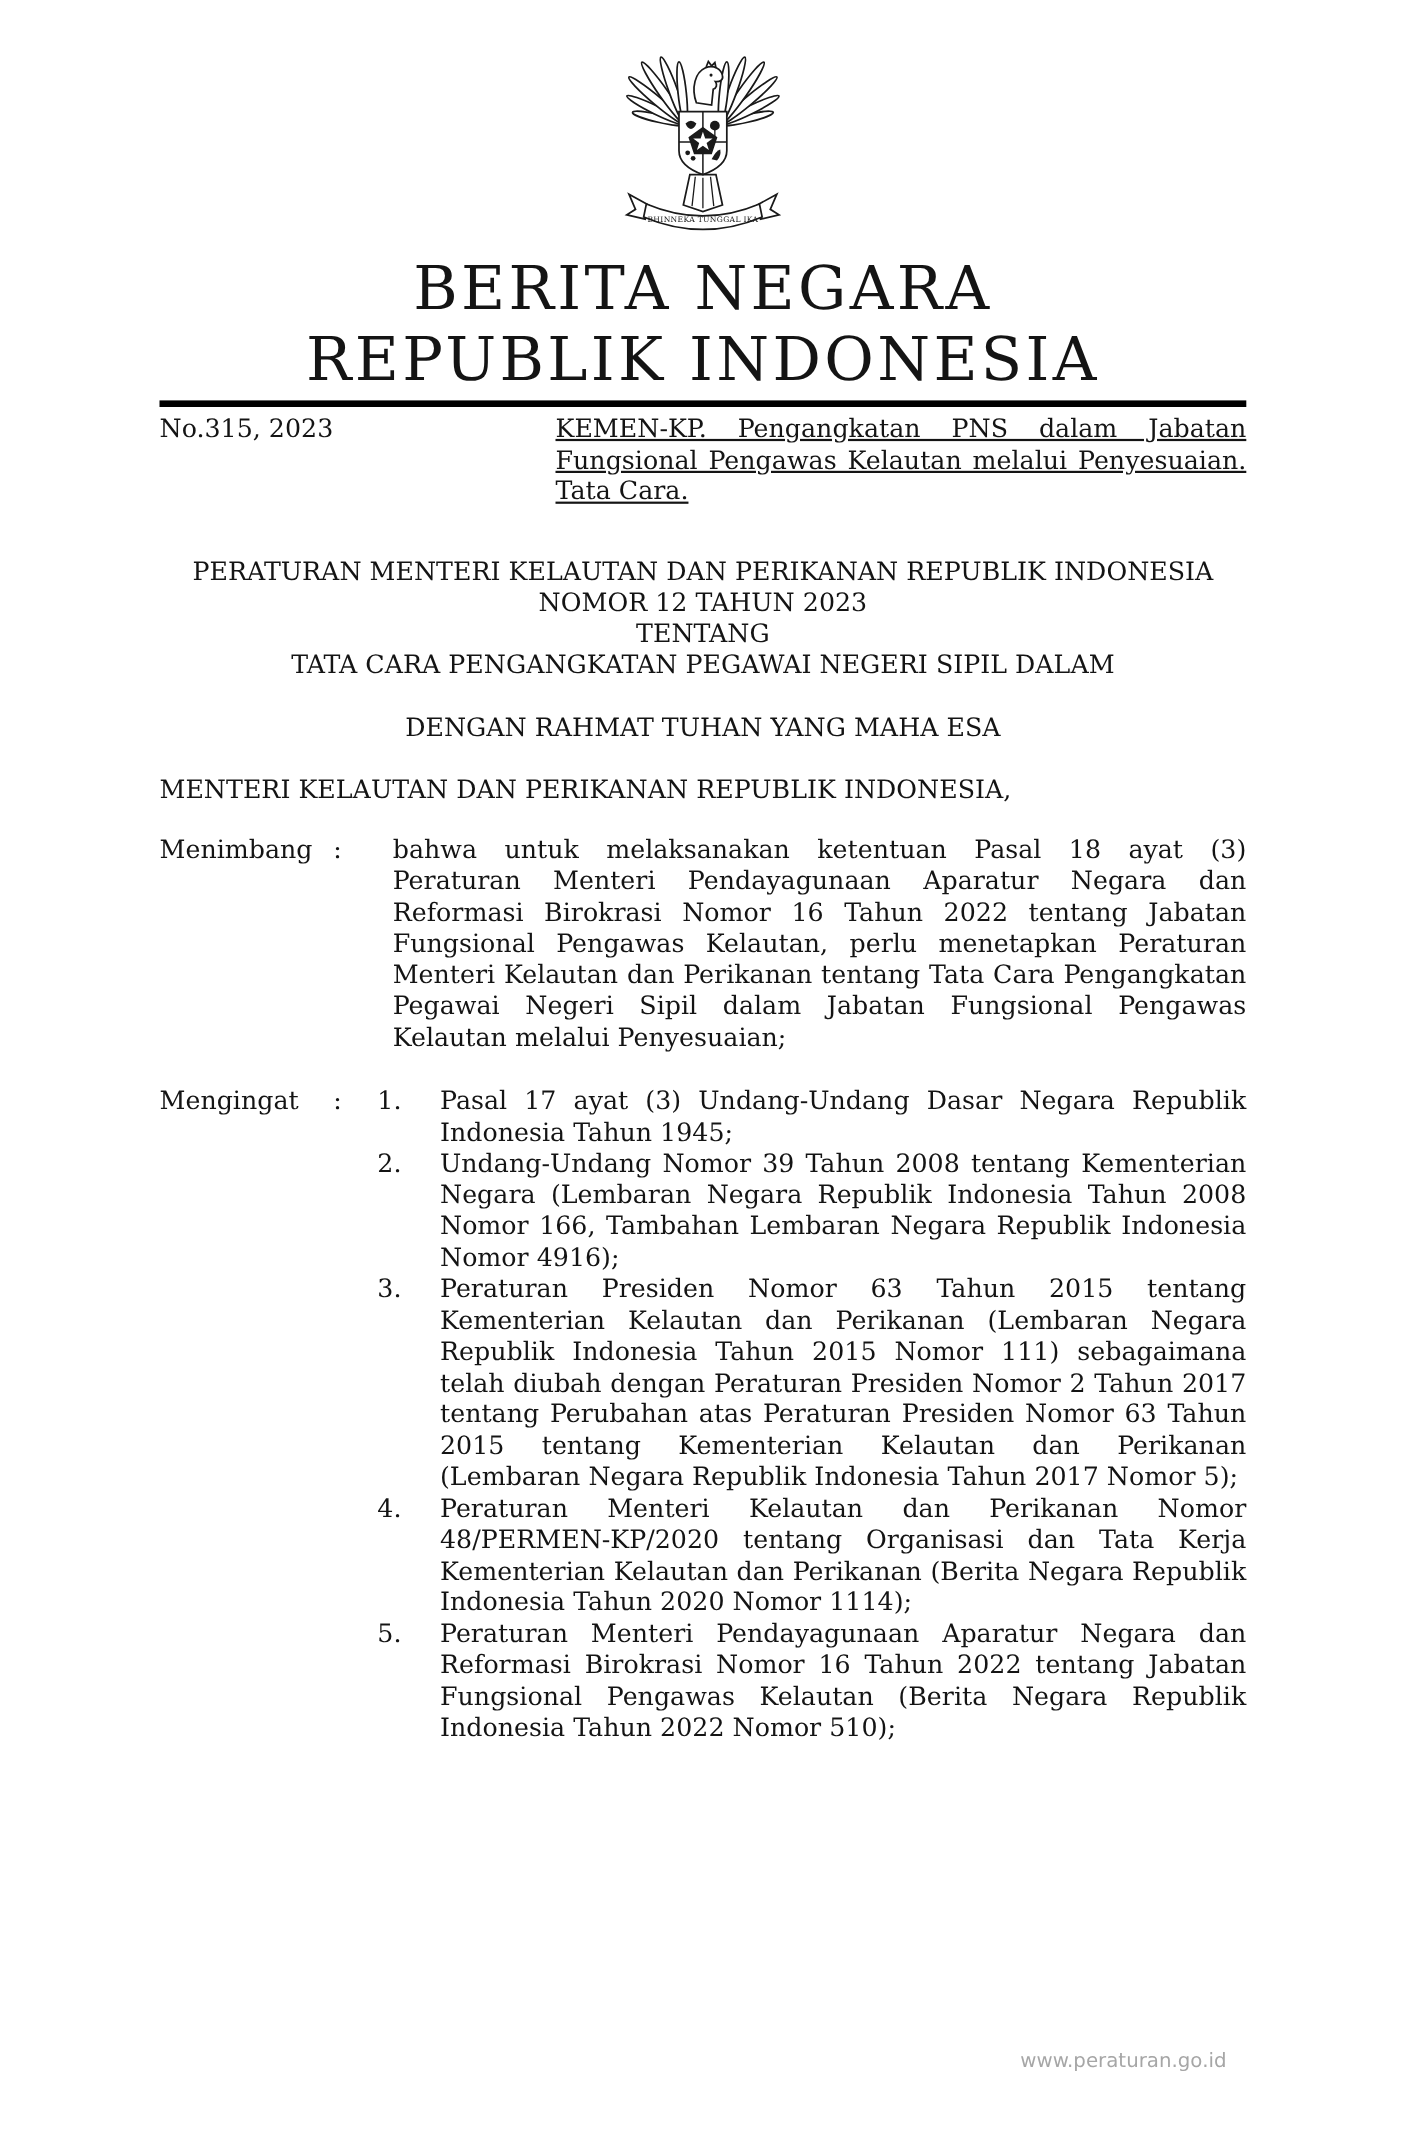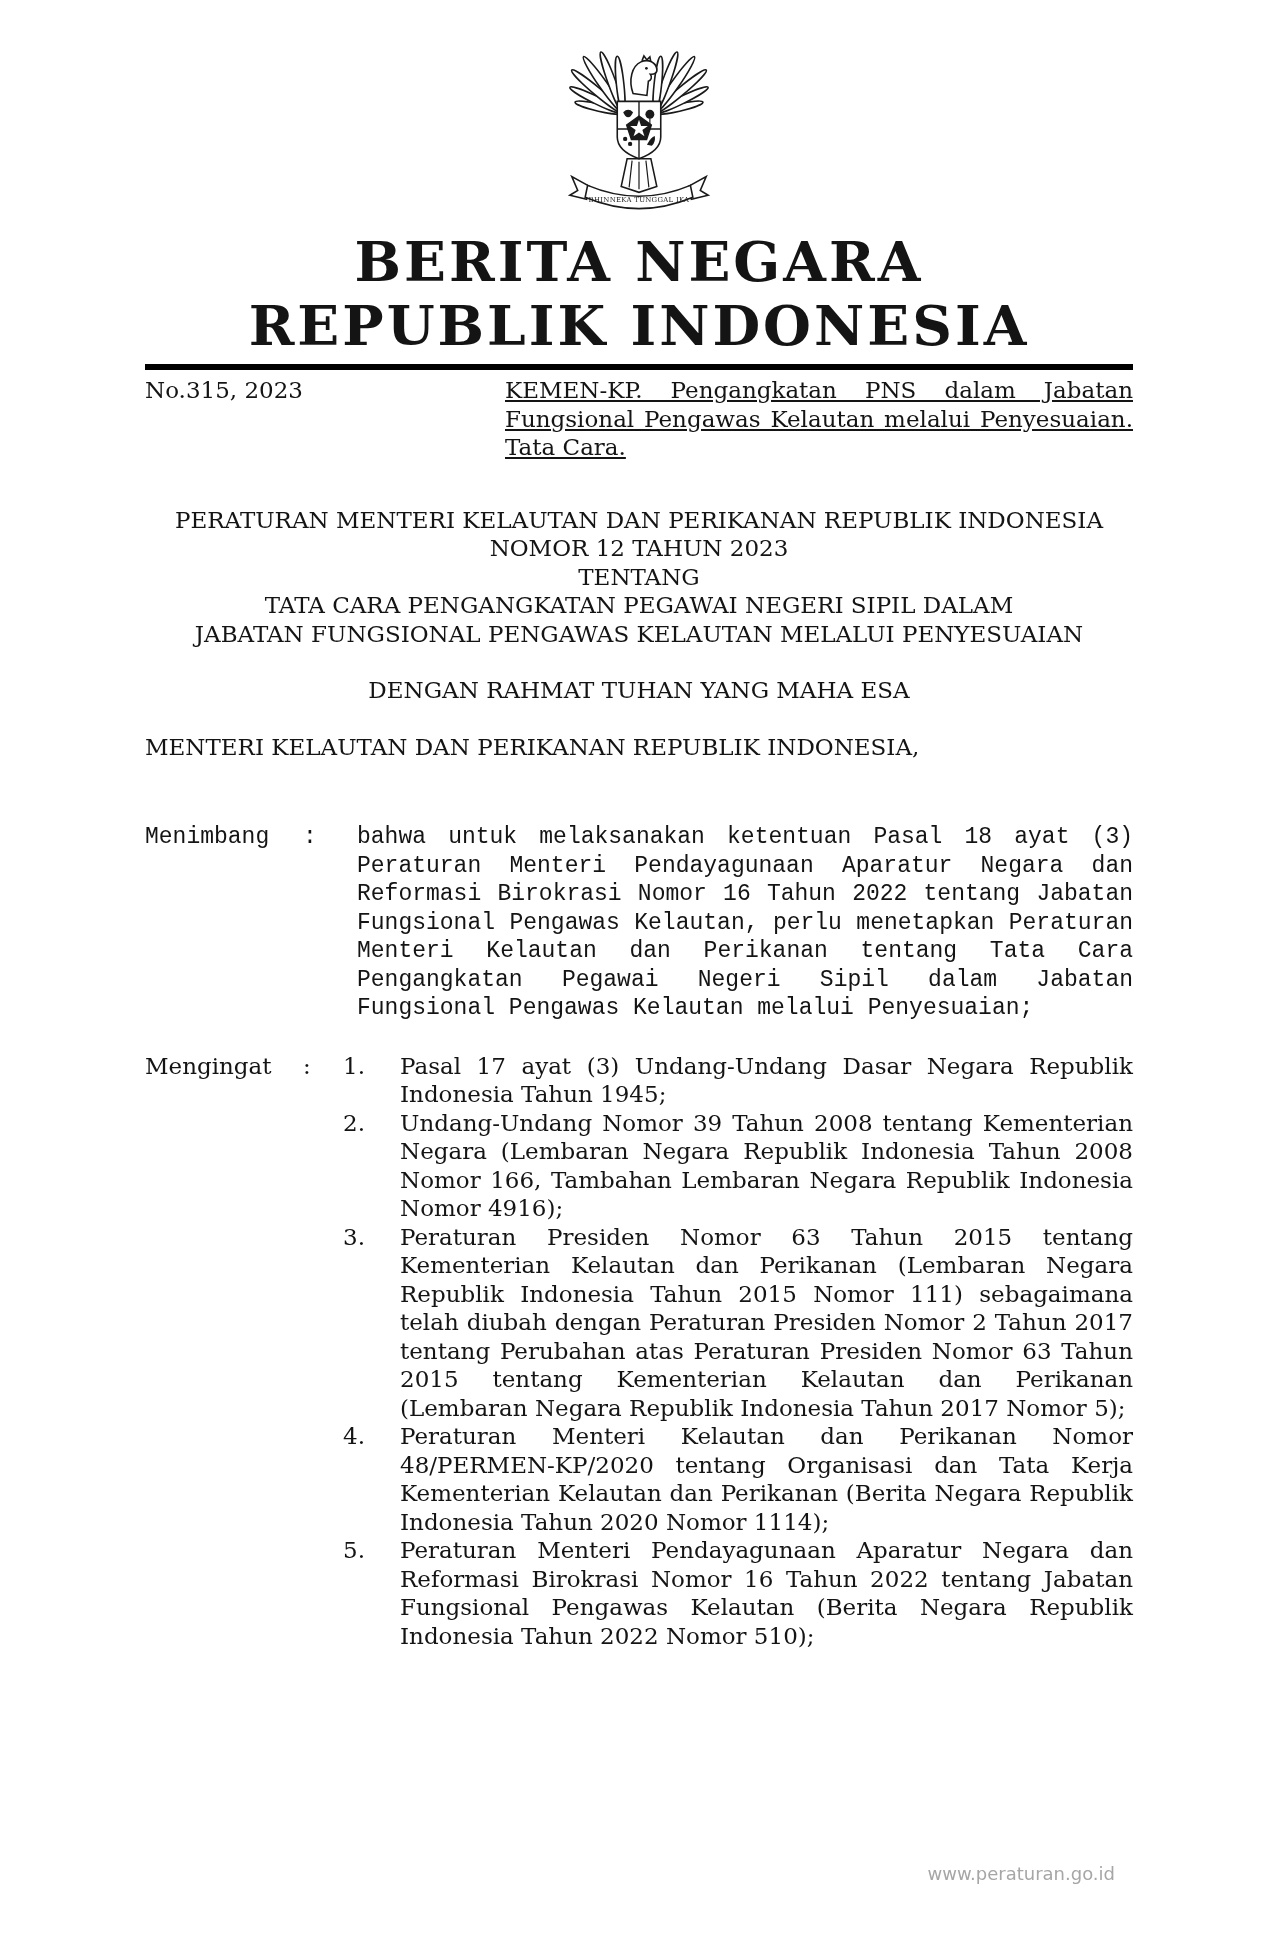--- a/index.html
+++ b/index.html
@@ -17,21 +17,21 @@
     padding: 0 142px 0 145px;
   }
   .emblem-wrap {
     margin-top: 50px;
     text-align: center;
     height: 170px;
   }
   .emblem-wrap svg { width: 160px; height: 168px; }
   .gz-title {
     text-align: center;
-    font-weight: bold;
+    font-weight: normal;
     font-size: 55px;
     line-height: 64px;
     letter-spacing: 3px;
     margin-top: 10px;
     white-space: nowrap;
   }
   .rule {
     margin-top: 6px;
     height: 6px;
     background: #000000;
@@ -40,21 +40,21 @@
     display: flex;
     margin-top: 6px;
   }
   .masthead-number { width: 360px; flex: none; }
   .masthead-subject { flex: 1; text-align: justify; text-decoration: underline; }
   .doc-title { margin-top: 44px; text-align: center; }
   .doc-title .line { white-space: nowrap; }
   .invocation { margin-top: 28px; text-align: center; }
   .authority  { margin-top: 28px; }
   .clause { display: flex; align-items: flex-start; }
-  .clause.considerations { margin-top: 62px; font-family: Liberation Mono, monospace; }
+  .clause.considerations { margin-top: 26px; }
   .clause.legal-basis   { margin-top: 29px; }
   .clause-label { width: 158px; flex: none; }
   .clause-colon { width: 40px; flex: none; }
   .clause-body  { flex: 1; }
   .clause.considerations .clause-body { padding-left: 14px; text-align: justify; }
   .basis-item { display: flex; align-items: flex-start; }
   .basis-num  { width: 57px; flex: none; }
   .basis-text { flex: 1; text-align: justify; }
   .watermark {
     position: absolute;
@@ -142,21 +142,20 @@
   <div class="doc-title">
 
       <div class="line">PERATURAN MENTERI KELAUTAN DAN PERIKANAN REPUBLIK INDONESIA</div>
 
       <div class="line">NOMOR 12 TAHUN 2023</div>
 
       <div class="line">TENTANG</div>
 
       <div class="line">TATA CARA PENGANGKATAN PEGAWAI NEGERI SIPIL DALAM</div>
 
-      <div class="line">JABATAN FUNGSIONAL PENGAWAS KELAUTAN MELALUI PENYESUAIAN</div>
     </div>
 
   <div class="invocation">DENGAN RAHMAT TUHAN YANG MAHA ESA</div>
   <div class="authority">MENTERI KELAUTAN DAN PERIKANAN REPUBLIK INDONESIA,</div>
 
   <div class="clause considerations">
     <div class="clause-label">Menimbang</div>
     <div class="clause-colon">:</div>
     <div class="clause-body">bahwa untuk melaksanakan ketentuan Pasal 18 ayat (3) Peraturan Menteri Pendayagunaan Aparatur Negara dan Reformasi Birokrasi Nomor 16 Tahun 2022 tentang Jabatan Fungsional Pengawas Kelautan, perlu menetapkan Peraturan Menteri Kelautan dan Perikanan tentang Tata Cara Pengangkatan Pegawai Negeri Sipil dalam Jabatan Fungsional Pengawas Kelautan melalui Penyesuaian;</div>
   </div>

